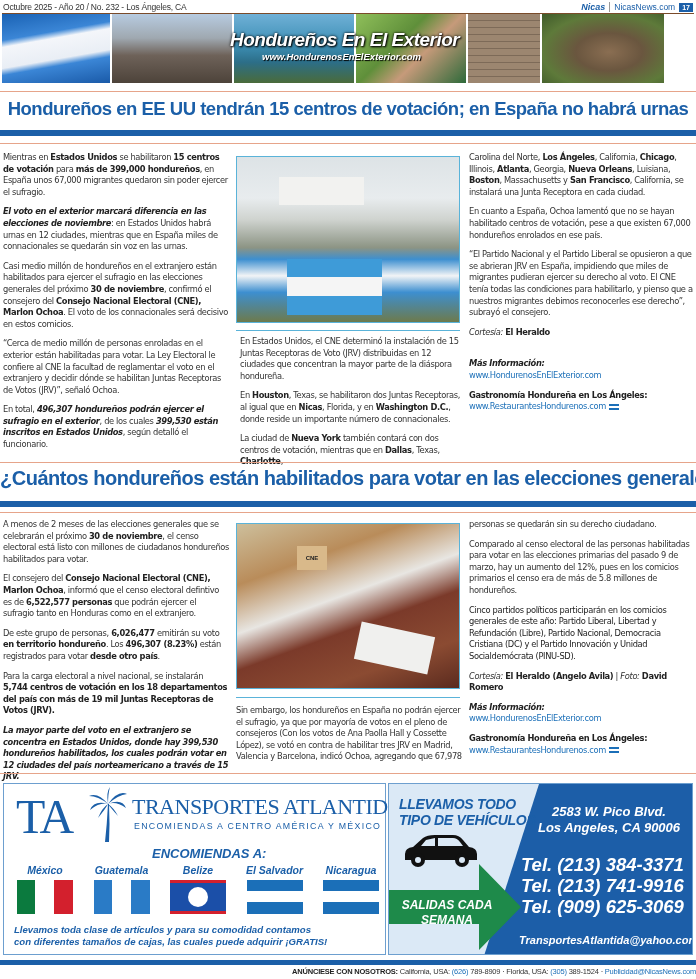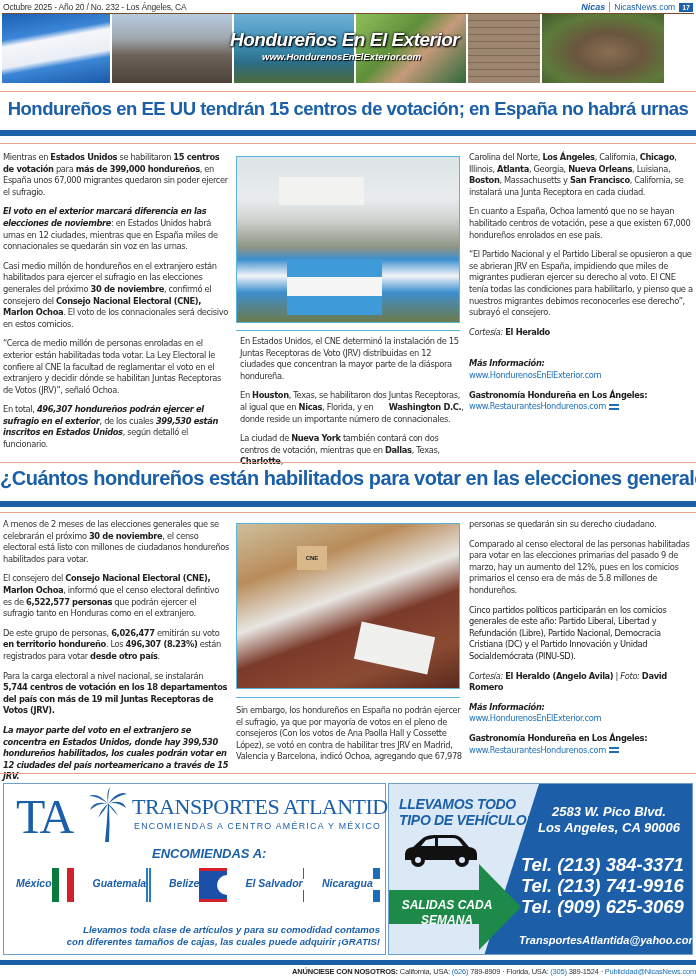--- a/index.html
+++ b/index.html
@@ -43,29 +43,29 @@
 .capline{position:absolute;left:236px;width:224px;height:1px;background:#5ab3d9}
 .smallflag{display:inline-block;width:10px;height:6px;vertical-align:middle;background:linear-gradient(180deg,#1b6fb8 0 33%,#fff 33% 66%,#1b6fb8 66%);margin-left:3px}
 .ad{position:absolute;left:0;top:781px;width:696px;height:176px}
 .ad-left{position:absolute;left:3px;top:2px;width:383px;height:172px;border:1px solid #6d9fcf;background:#fff}
 .tai{position:absolute;left:12px;top:8px;font-family:"Liberation Serif",serif;font-size:48px;color:#1b5fa8;letter-spacing:-2px;line-height:50px}
 .palm{position:absolute;left:84px;top:2px;width:40px;height:56px}
 .ad-name{position:absolute;left:128px;top:10px;font-family:"Liberation Serif",serif;font-size:22px;color:#1b5fa8;white-space:nowrap;letter-spacing:-0.5px}
 .ad-sub{position:absolute;left:130px;top:37px;font-size:8.8px;color:#1b5fa8;letter-spacing:1.3px;white-space:nowrap}
 .enc{position:absolute;left:148px;top:62px;font-size:13px;font-weight:bold;font-style:italic;color:#1b5fa8}
 .countries{position:absolute;left:12px;top:80px;width:364px;display:flex;justify-content:space-between}
-.country{width:58px;display:flex;flex-direction:row;align-items:center}
+.country{width:58px;display:flex;flex-direction:column;align-items:center}
 .cname{font-size:10.5px;font-style:italic;font-weight:bold;color:#1b5fa8;white-space:nowrap}
 .cflag{margin-top:4px;width:56px;height:34px}
 .f-mx{background:linear-gradient(90deg,#0b7a3e 0 33%,#fff 33% 66%,#d3202d 66%)}
 .f-gt{background:linear-gradient(90deg,#2a7bc6 0 33%,#fff 33% 66%,#2a7bc6 66%)}
 .f-bz{background:#1b4fa8;border-top:3px solid #d3202d;border-bottom:3px solid #d3202d;position:relative}
 .f-bz::after{content:"";position:absolute;left:18px;top:4px;width:20px;height:20px;border-radius:50%;background:#fff}
 .f-hn,.f-sv,.f-ni{background:linear-gradient(180deg,#1b6fb8 0 33%,#fff 33% 66%,#1b6fb8 66%)}
-.ad-tag{position:absolute;left:10px;top:140px;width:366px;text-align:right;font-size:9.6px;font-style:italic;font-weight:bold;color:#1b5fa8;line-height:12px}
+.ad-tag{position:absolute;left:10px;top:140px;width:366px;text-align:left;font-size:9.6px;font-style:italic;font-weight:bold;color:#1b5fa8;line-height:12px}
 .ad-right{position:absolute;left:388px;top:2px;width:305px;height:172px;border:1px solid #6d9fcf;background:#dbe9f6;overflow:hidden}
 .ad-blue{position:absolute;left:0;top:0;width:305px;height:172px;background:#1c5ea8;clip-path:polygon(150px 0,305px 0,305px 172px,95px 172px)}
 .veh{position:absolute;left:10px;top:12px;font-size:14px;font-weight:bold;font-style:italic;color:#1b5fa8;line-height:16px;letter-spacing:-0.3px}
 .car{position:absolute;left:12px;top:50px;width:78px;height:34px}
 .arrow{position:absolute;left:0;top:80px;width:132px;height:86px;background:#1e8a4a;clip-path:polygon(0 26px,90px 26px,90px 0,132px 43px,90px 86px,90px 60px,0 60px)}
 .salidas{position:absolute;left:8px;top:114px;width:100px;text-align:center;font-size:12px;font-weight:bold;font-style:italic;color:#fff;line-height:15px}
 .addr{position:absolute;left:140px;top:20px;width:160px;text-align:center;font-size:13px;font-weight:bold;font-style:italic;color:#fff;line-height:16px}
 .tels{position:absolute;left:132px;top:70px;font-size:18.5px;font-weight:bold;font-style:italic;color:#fff;line-height:21px;white-space:nowrap}
 .email{position:absolute;left:130px;top:150px;font-size:11px;font-weight:bold;font-style:italic;color:#fff;white-space:nowrap}
 .footer-bar{position:absolute;left:0;top:960px;width:696px;height:5px;background:#1b5fa8}
@@ -99,32 +99,32 @@
 
 <div class="salmon" style="top:91px"></div>
 <h1 class="headline h1">Hondureños en EE UU tendrán 15 centros de votación; en España no habrá urnas</h1>
 <div class="bluebar" style="top:130px"></div>
 <div class="salmon" style="top:143px"></div>
 
 <div class="col" style="left:3px;top:152px;width:226px">
     <p>Mientras en <span style="font-weight: bold; color: rgb(34, 34, 34);">Estados Unidos</span> se habilitaron <span style="font-weight: bold; color: rgb(34, 34, 34);">15 centros de votación</span> para <span style="font-weight: bold; color: rgb(34, 34, 34);">más de 399,000 hondureños</span>, en España unos 67,000 migrantes quedaron sin poder ejercer el sufragio.</p>
     <p><span class="bi">El voto en el exterior marcará diferencia en las elecciones de noviembre</span>: en Estados Unidos habrá urnas en 12 ciudades, mientras que en España miles de connacionales se quedarán sin voz en las urnas.</p>
     <p>Casi medio millón de hondureños en el extranjero están habilitados para ejercer el sufragio en las elecciones generales del próximo <span style="font-weight: bold; color: rgb(34, 34, 34);">30 de noviembre</span>, confirmó el consejero del <span style="font-weight: bold; color: rgb(34, 34, 34);">Consejo Nacional Electoral (CNE), Marlon Ochoa</span>. El voto de los connacionales será decisivo en estos comicios.</p>
-    <p>“Cerca de medio millón de personas enroladas en el exterior están habilitadas toda votar. La Ley Electoral le confiere al CNE la facultad de reglamentar el voto en el extranjero y decidir dónde se habilitan Juntas Receptoras de Votos (JRV)”, señaló Ochoa.</p>
+    <p>“Cerca de medio millón de personas enroladas en el exterior están habilitadas para votar. La Ley Electoral le confiere al CNE la facultad de reglamentar el voto en el extranjero y decidir dónde se habilitan Juntas Receptoras de Votos (JRV)”, señaló Ochoa.</p>
     <p>En total, <span class="bi">496,307 hondureños podrán ejercer el sufragio en el exterior</span>, de los cuales <span class="bi">399,530 están inscritos en Estados Unidos</span>, según detalló el funcionario.</p>
   </div>
 
 <div class="photo photo1">
   <div class="wh"></div>
   <div class="flag"></div>
 </div>
 <div class="capline" style="top:330px"></div>
 <div class="col" style="left:240px;top:336px;width:226px">
     <p>En Estados Unidos, el CNE determinó la instalación de 15 Juntas Receptoras de Voto (JRV) distribuidas en 12 ciudades que concentran la mayor parte de la diáspora hondureña.</p>
-    <p>En <span style="font-weight: bold; color: rgb(34, 34, 34);">Houston</span>, Texas, se habilitaron dos Juntas Receptoras, al igual que en <span style="font-weight: bold; color: rgb(34, 34, 34);">Nicas</span>, Florida, y en <span style="font-weight: bold; color: rgb(34, 34, 34); margin-left: 13px;">Washington D.C.</span>, donde reside un importante número de connacionales.</p>
+    <p>En <span style="font-weight: bold; color: rgb(34, 34, 34);">Houston</span>, Texas, se habilitaron dos Juntas Receptoras, al igual que en <span style="font-weight: bold; color: rgb(34, 34, 34);">Nicas</span>, Florida, y en <span style="font-weight: bold; color: rgb(34, 34, 34);">Washington D.C.</span>, donde reside un importante número de connacionales.</p>
     <p>La ciudad de <span style="font-weight: bold; color: rgb(34, 34, 34);">Nueva York</span> también contará con dos centros de votación, mientras que en <span style="font-weight: bold; color: rgb(34, 34, 34);">Dallas</span>, Texas, <span style="font-weight: bold; color: rgb(34, 34, 34);">Charlotte</span>,</p>
   </div>
 
 <div class="col" style="left:469px;top:152px;width:226px">
   <div>
       <p>Carolina del Norte, <span style="font-weight: bold; color: rgb(34, 34, 34);">Los Ángeles</span>, California, <span style="font-weight: bold; color: rgb(34, 34, 34);">Chicago</span>, Illinois, <span style="font-weight: bold; color: rgb(34, 34, 34);">Atlanta</span>, Georgia, <span style="font-weight: bold; color: rgb(34, 34, 34);">Nueva Orleans</span>, Luisiana, <span style="font-weight: bold; color: rgb(34, 34, 34);">Boston</span>, Massachusetts y <span style="font-weight: bold; color: rgb(34, 34, 34);">San Francisco</span>, California, se instalará una Junta Receptora en cada ciudad.</p>
       <p>En cuanto a España, Ochoa lamentó que no se hayan habilitado centros de votación, pese a que existen 67,000 hondureños enrolados en ese país.</p>
       <p>“El Partido Nacional y el Partido Liberal se opusieron a que se abrieran JRV en España, impidiendo que miles de migrantes pudieran ejercer su derecho al voto. El CNE tenía todas las condiciones para habilitarlo, y pienso que a nuestros migrantes debimos reconocerles ese derecho”, subrayó el consejero.</p>
       <p><span class="it">Cortesía: </span><span style="font-weight: bold; color: rgb(34, 34, 34);">El Heraldo</span></p>
     </div>

